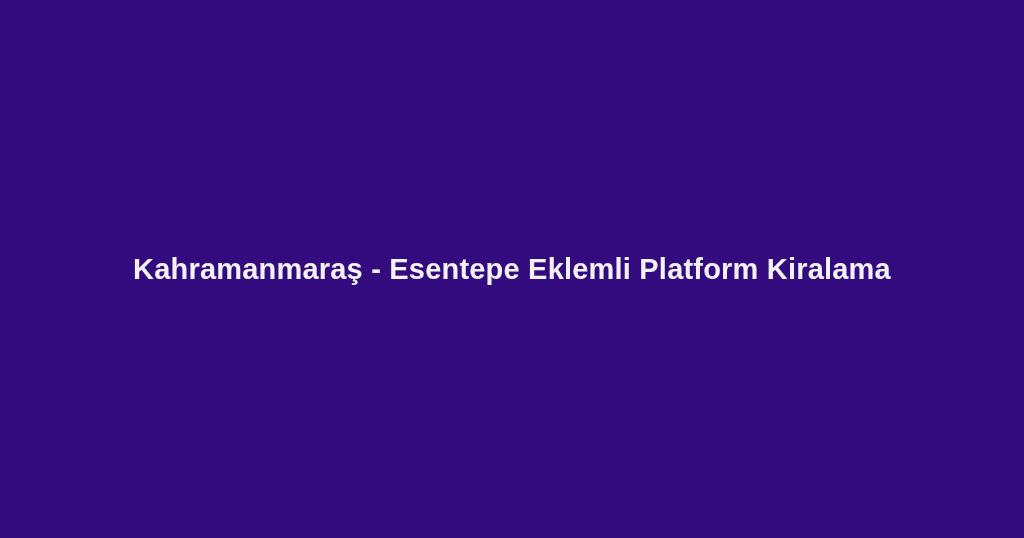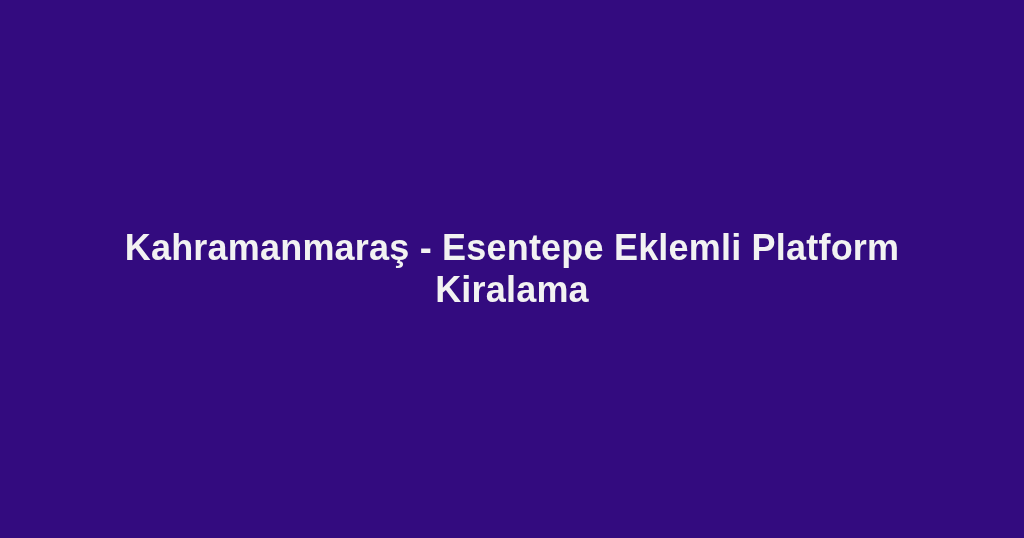--- a/index.html
+++ b/index.html
@@ -22,21 +22,21 @@
     justify-content: center;
     box-sizing: border-box;
   }
   .title-wrap {
     width: 820px;
     text-align: center;
   }
   .banner-title {
     font-family: "Liberation Sans", sans-serif;
     font-weight: bold;
-    font-size: 36px;
+    font-size: 29px;
     line-height: 1.18;
     color: #f2f2f2;
     letter-spacing: 0.2px;
     margin: 0;
     word-wrap: break-word;
   }
 </style>
 </head>
 <body>
 

